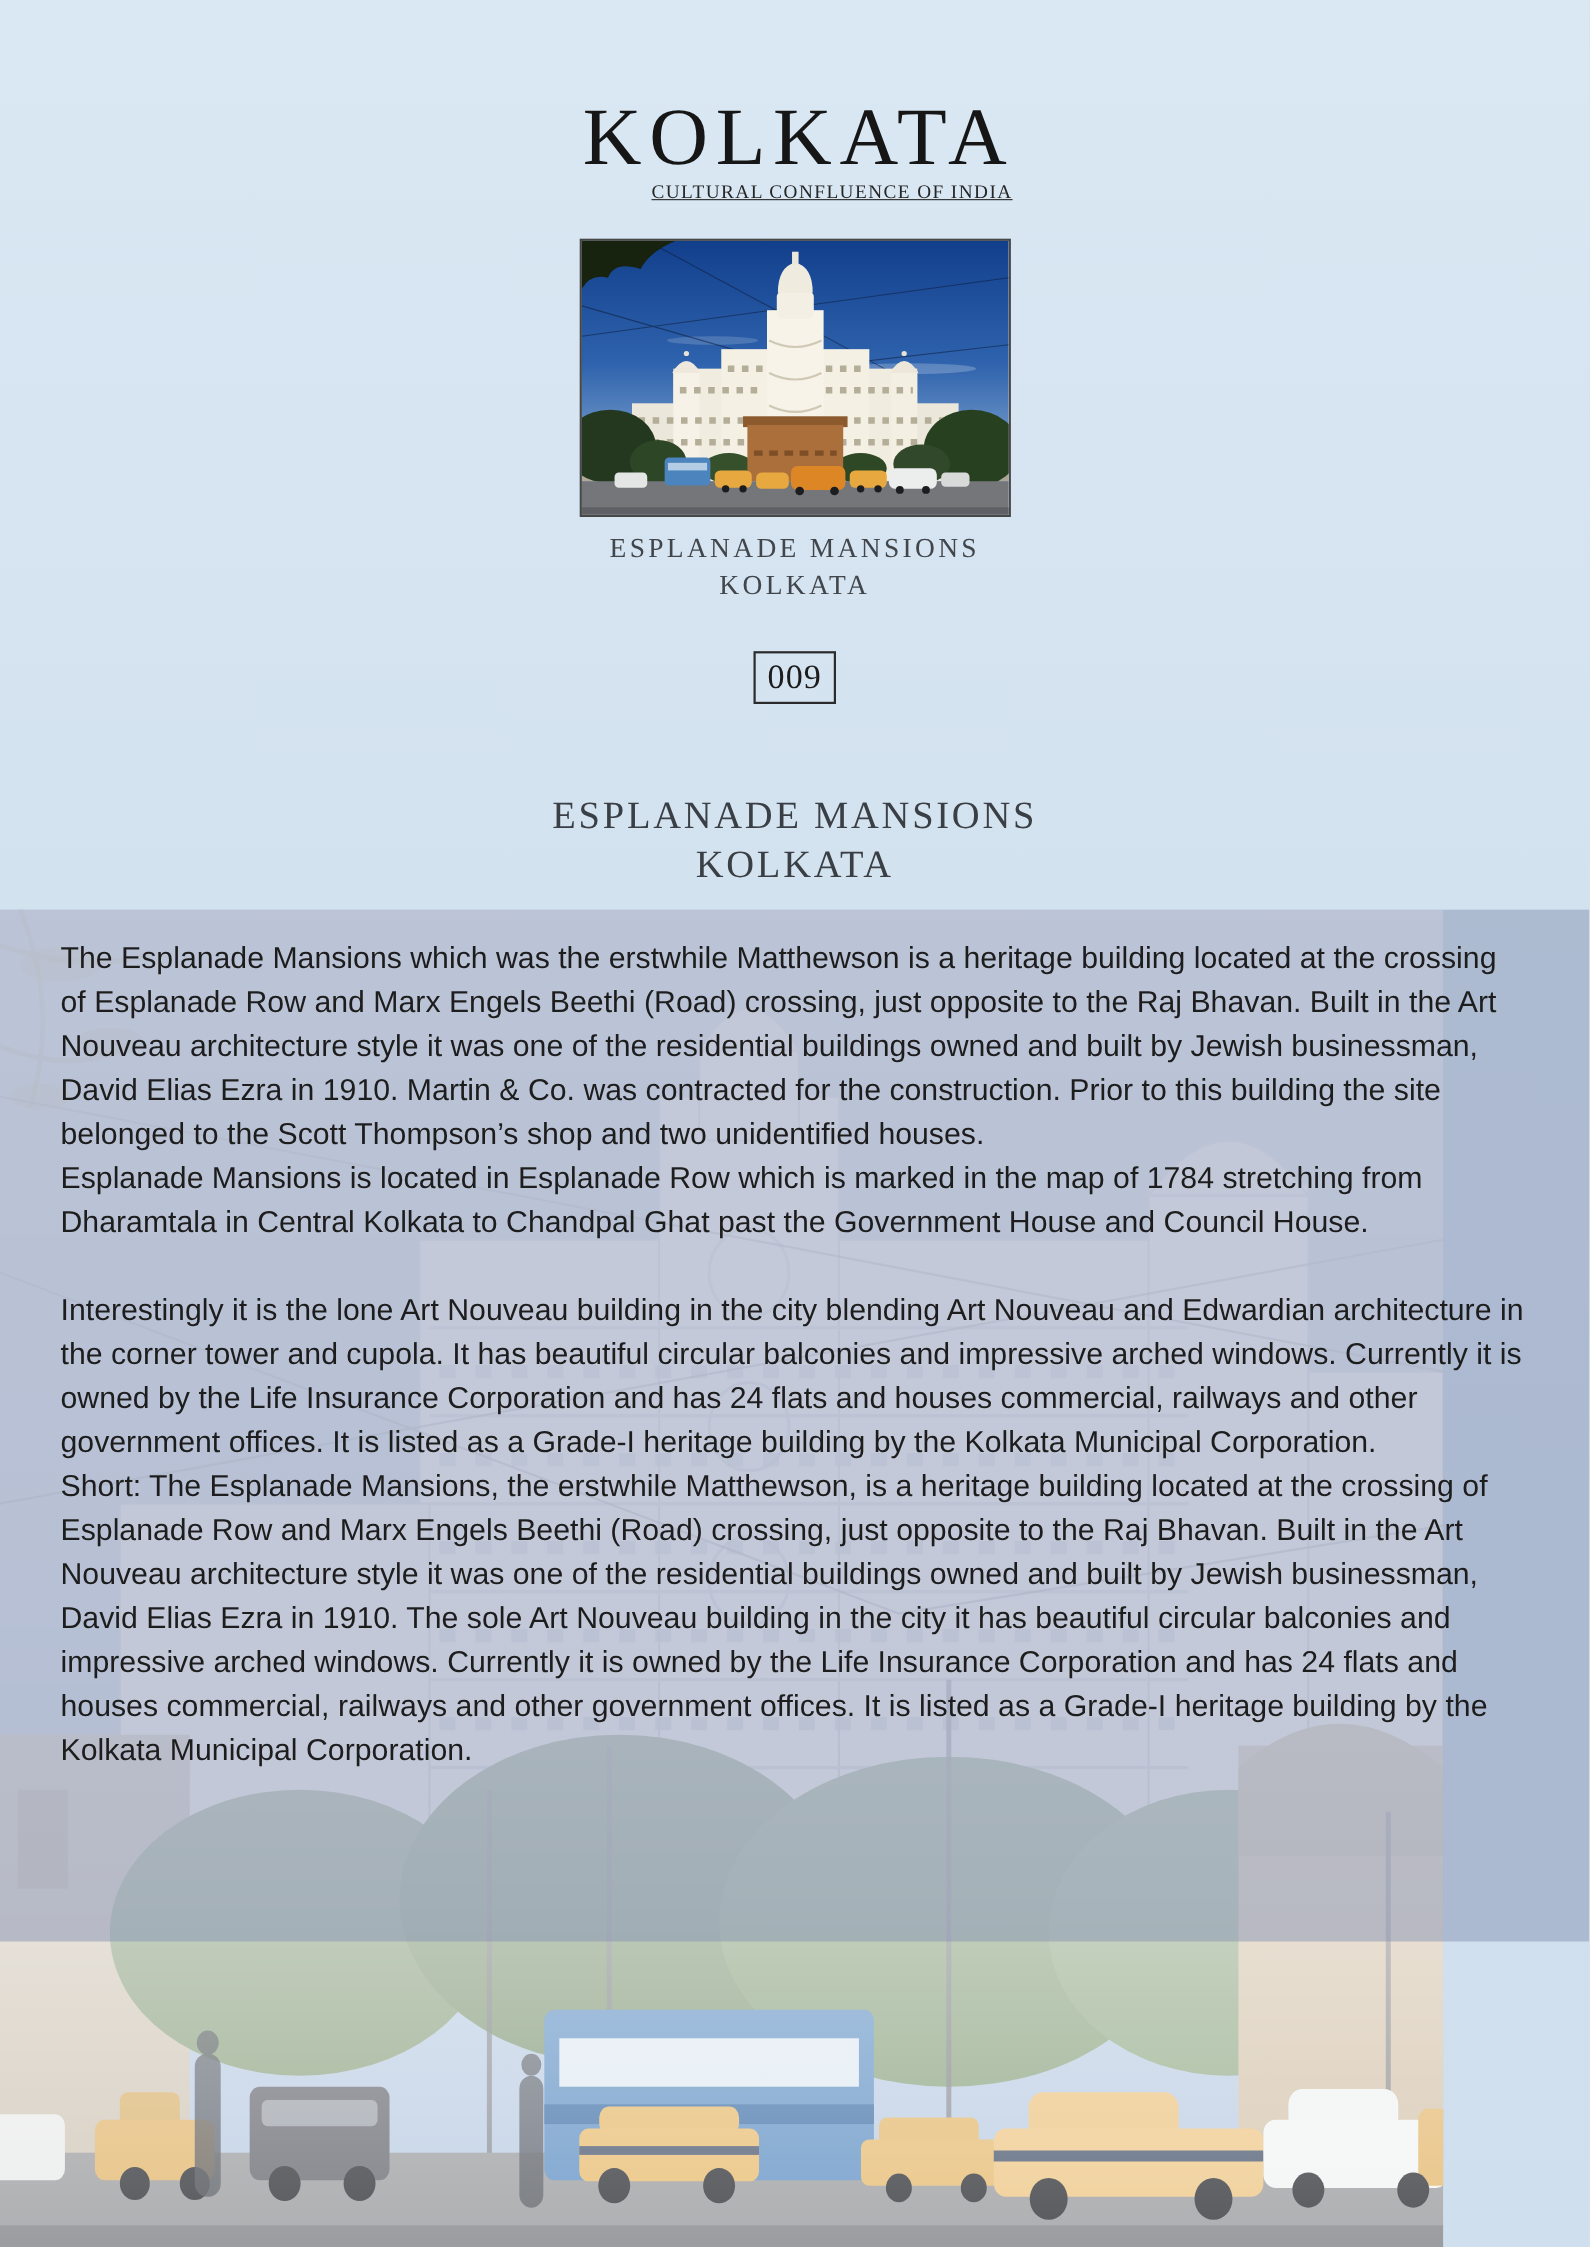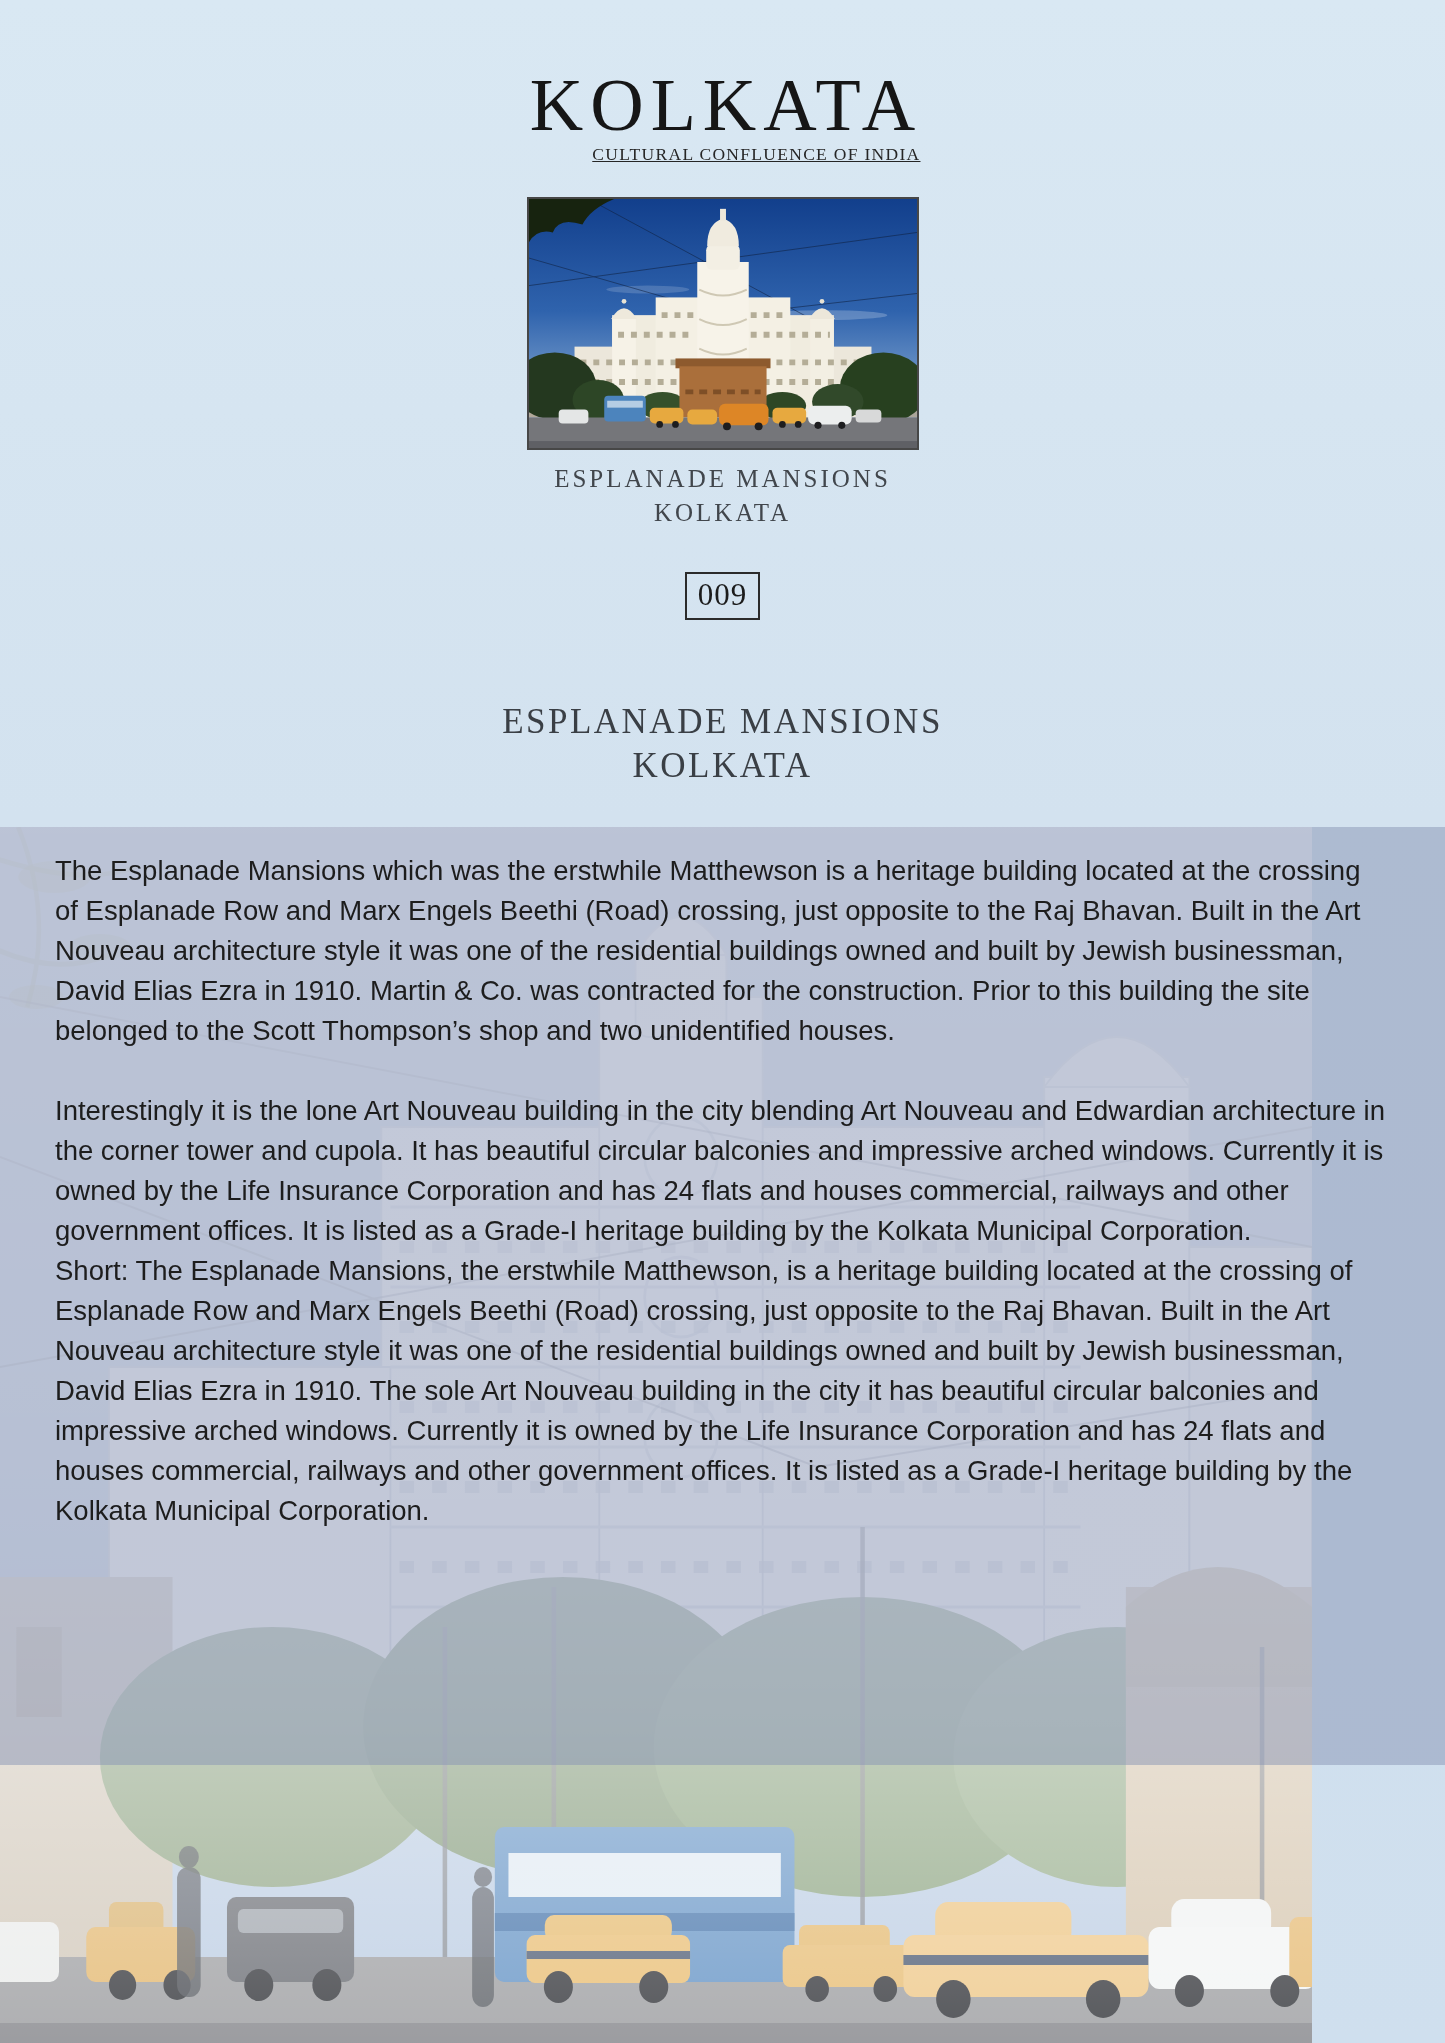--- a/index.html
+++ b/index.html
@@ -5,21 +5,21 @@
   html,body{margin:0;padding:0;background:#e8e8e8;}
   .page{
     position:relative;
     width:1445px;height:2043px;
     margin:0 auto;
     background:linear-gradient(180deg,#d9e8f3 0%,#d3e2ef 40%,#cfdfee 100%);
     overflow:hidden;
     font-family:"Liberation Sans",sans-serif;
   }
   
-  .masthead{position:relative;text-align:center;padding-top:68px;}
+  .masthead{position:relative;text-align:center;padding-top:88px;}
   .title{
     font-family:"Liberation Serif",serif;
     font-size:74px;line-height:1;font-weight:400;
     letter-spacing:7px;text-indent:7px;
     color:#161616;margin:0;
   }
   .subtitle-wrap{width:396px;margin:2px auto 0;text-align:right;}
   .subtitle{
     font-family:"Liberation Serif",serif;
     font-size:17.5px;letter-spacing:1.3px;
@@ -305,20 +305,21 @@
           <rect x="520" y="1060" width="24" height="120" rx="12"></rect>
         </g>
 
         <rect width="1445" height="1216" fill="url(#wash)"></rect>
       </svg>
     </div>
 
     <div class="panel-tint">
       <p class="body-text">
         <span class="seg">The Esplanade Mansions which was the erstwhile Matthewson is a heritage building located at the crossing of Esplanade Row and Marx Engels Beethi (Road) crossing, just opposite to the Raj Bhavan. Built in the Art Nouveau architecture style it was one of the residential buildings owned and built by Jewish businessman, David Elias Ezra in 1910. Martin &amp; Co. was contracted for the construction. Prior to this building the site belonged to the Scott Thompson’s shop and two unidentified houses.</span>
+        <span class="seg">Esplanade Mansions is located in Esplanade Row which is marked in the map of 1784 stretching from Dharamtala in Central Kolkata to Chandpal Ghat past the Government House and Council House.</span>
       </p>
       <p class="body-text">
         <span class="seg">Interestingly it is the lone Art Nouveau building in the city blending Art Nouveau and Edwardian architecture in the corner tower and cupola. It has beautiful circular balconies and impressive arched windows. Currently it is owned by the Life Insurance Corporation and has 24 flats and houses commercial, railways and other government offices. It is listed as a Grade-I heritage building by the Kolkata Municipal Corporation.</span>
         <span class="seg">Short: The Esplanade Mansions, the erstwhile Matthewson, is a heritage building located at the crossing of Esplanade Row and Marx Engels Beethi (Road) crossing, just opposite to the Raj Bhavan. Built in the Art Nouveau architecture style it was one of the residential buildings owned and built by Jewish businessman, David Elias Ezra in 1910. The sole Art Nouveau building in the city it has beautiful circular balconies and impressive arched windows. Currently it is owned by the Life Insurance Corporation and has 24 flats and houses commercial, railways and other government offices. It is listed as a Grade-I heritage building by the Kolkata Municipal Corporation.</span>
       </p>
     </div>
   </section>
 
 </div>
 

